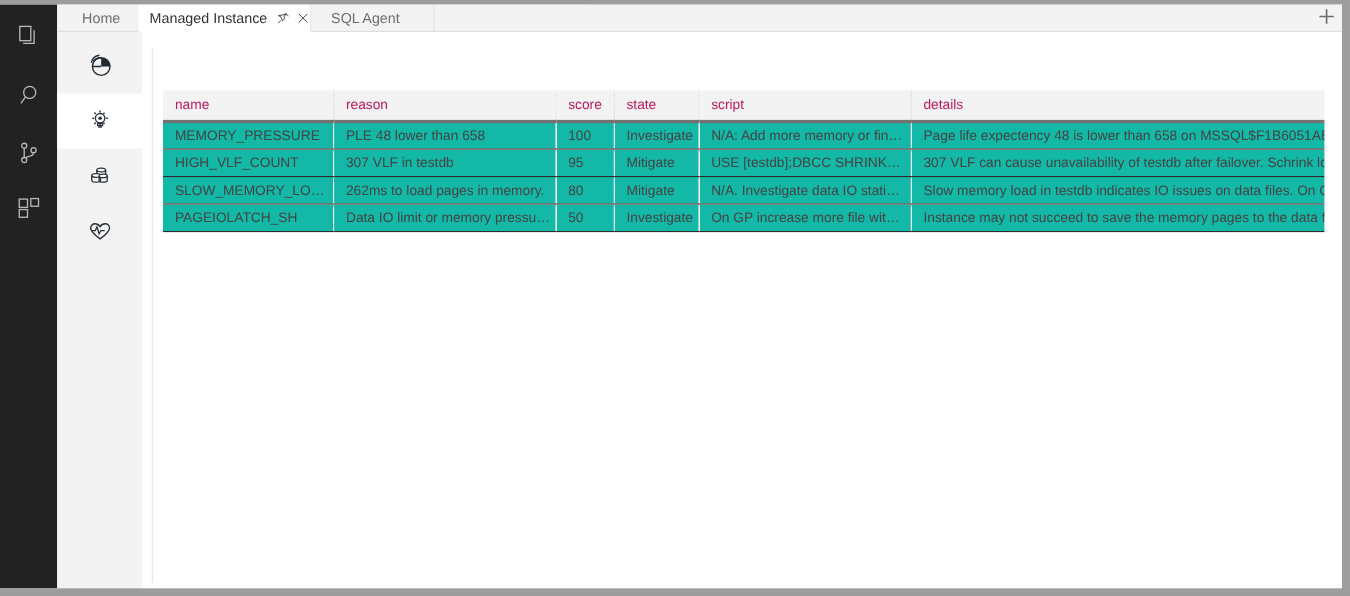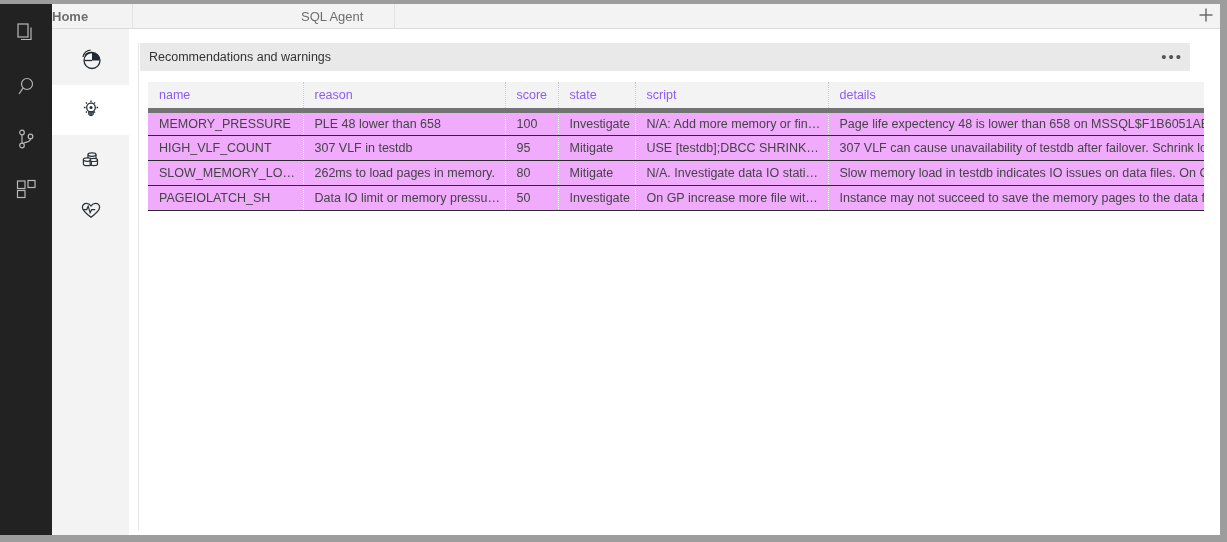--- a/index.html
+++ b/index.html
@@ -208,39 +208,39 @@
     font-size: 12.5px;
     color: #444444;
     width: 1250px;
   }
   table.grid thead th {
     background: #f3f3f3;
     font-weight: normal;
     text-align: left;
     height: 28px;
     padding: 0 0 0 11px;
-    color: #8b5cf6;
-    border-bottom: 5px solid #737373;
+    color: #be185d;
+    border-bottom: 3px solid #737373;
     border-right: 1px dotted #c9c9c9;
     box-sizing: border-box;
     overflow: hidden;
     white-space: nowrap;
     text-overflow: ellipsis;
     cursor: pointer;
   }
   table.grid tbody td {
     height: 25px;
     padding: 0 4px 0 11px;
     border-bottom: 1px solid #2b2b2b;
     border-right: 1px dotted #c9c9c9;
     box-sizing: border-box;
     white-space: nowrap;
     overflow: hidden;
     text-overflow: ellipsis;
-    background: #f0abfc;
+    background: #14b8a6;
     vertical-align: middle;
   }
   table.grid tbody tr:first-child td { border-top: none; }
 
   col.c-name    { width: 155px; }
   col.c-reason  { width: 202px; }
   col.c-score   { width: 53px;  }
   col.c-state   { width: 77px;  }
   col.c-script  { width: 193px; }
   col.c-details { width: 570px; }
@@ -366,47 +366,59 @@
           <path d="M5.6 11.6 h3.1 l1.5 -3.4 l1.9 6.4 l1.6 -3 h3.5" stroke-width="1.2"></path>
         </svg>
       </span>
     </div>
   </div>
 
   <div class="tabbar-end"></div>
 
   <div class="tab-bar">
 
-    <div class="tab inactive" style="left:0px; width:81px; justify-content:flex-start; padding-left:0;font-weight:bold;">
+    <div class="tab inactive" style="left:0px; width:81px; justify-content:center; padding-left:0;">
       <span class="tab-label">Home</span>
     </div>
 
+    <div class="tab active" style="left:74px; width:157px;">
+      <span class="tab-label">Managed Instance</span>
+      <span class="tab-icons">
+        <span>
+          <svg class="tab-icon" viewBox="0 0 16 16" fill="none" stroke="#444444" stroke-width="1.1">
+            <path d="M10.2 2.2 L13.8 5.8 M11.6 3.6 L8.8 6 L9.6 8.4 L7.2 10.8 L5.2 6.4 L2.6 5.2 Z" stroke-linejoin="round"></path>
+            <path d="M5.6 10.4 L2.4 13.6"></path>
+          </svg>
+        </span>
+        <span>
+          <svg class="tab-icon" viewBox="0 0 16 16" fill="none" stroke="#444444" stroke-width="1.1">
+            <path d="M3.2 3.2 L12.8 12.8 M12.8 3.2 L3.2 12.8"></path>
+          </svg>
+        </span>
+      </span>
+    </div>
 
     <div class="tab inactive" style="left:231px; width:112px;text-align:center;">
       <span class="tab-label">SQL Agent</span>
     </div>
 
   </div>
 
   <div class="plus-btn">
     <span>
       <svg width="18" height="18" viewBox="0 0 18 18" fill="none" stroke="#6e6e6e" stroke-width="1.5">
         <path d="M9 2.5 V15.5 M2.5 9 H15.5"></path>
       </svg>
     </span>
   </div>
 
   <div class="editor">
 
     <div class="panel">
 
-      <div class="panel-header">
-        <span class="panel-title">Recommendations and warnings</span>
-        <span class="panel-more">•••</span>
-      </div>
 
       <div class="grid-wrap">
         <table class="grid">
           <colgroup>
             <col class="c-name">
               <col class="c-reason">
               <col class="c-score">
             <col class="c-state">
               <col class="c-script">
               <col class="c-details">

